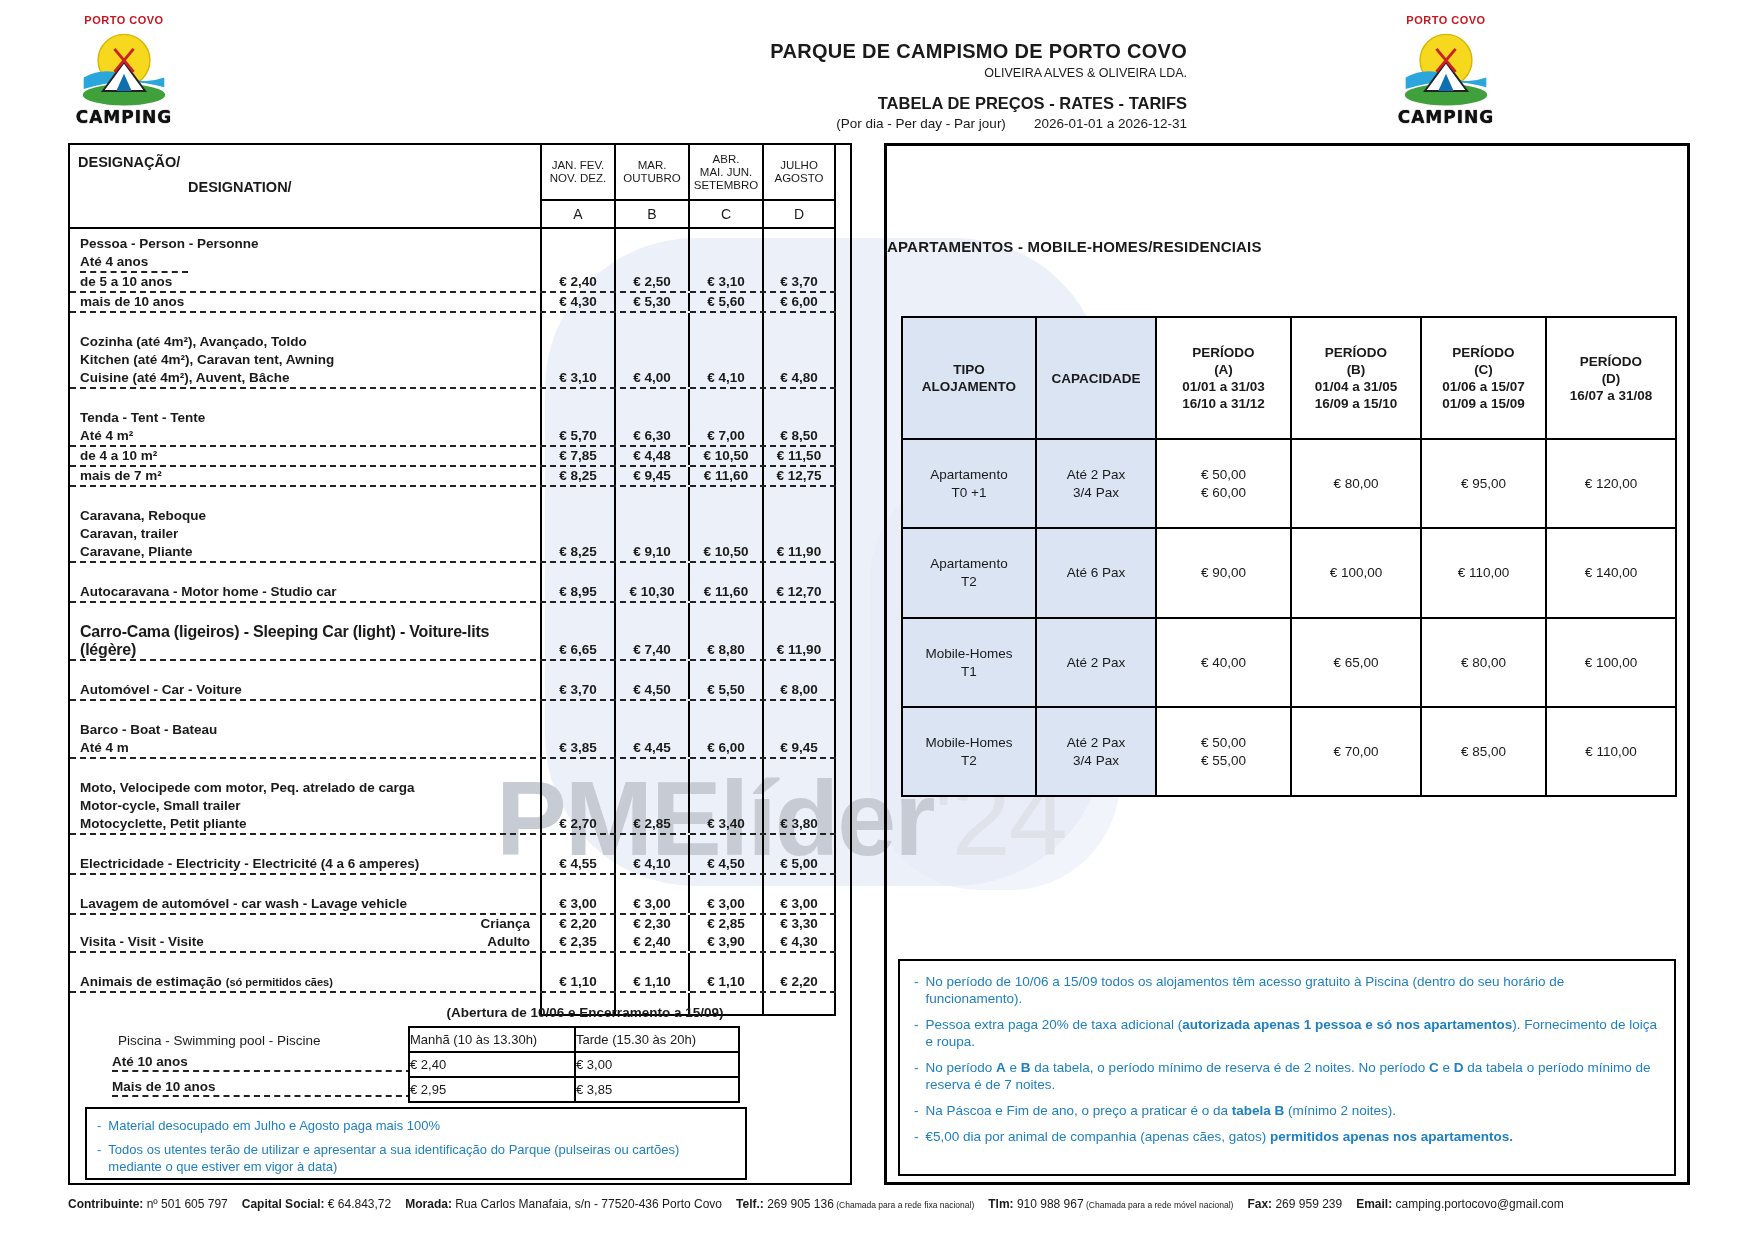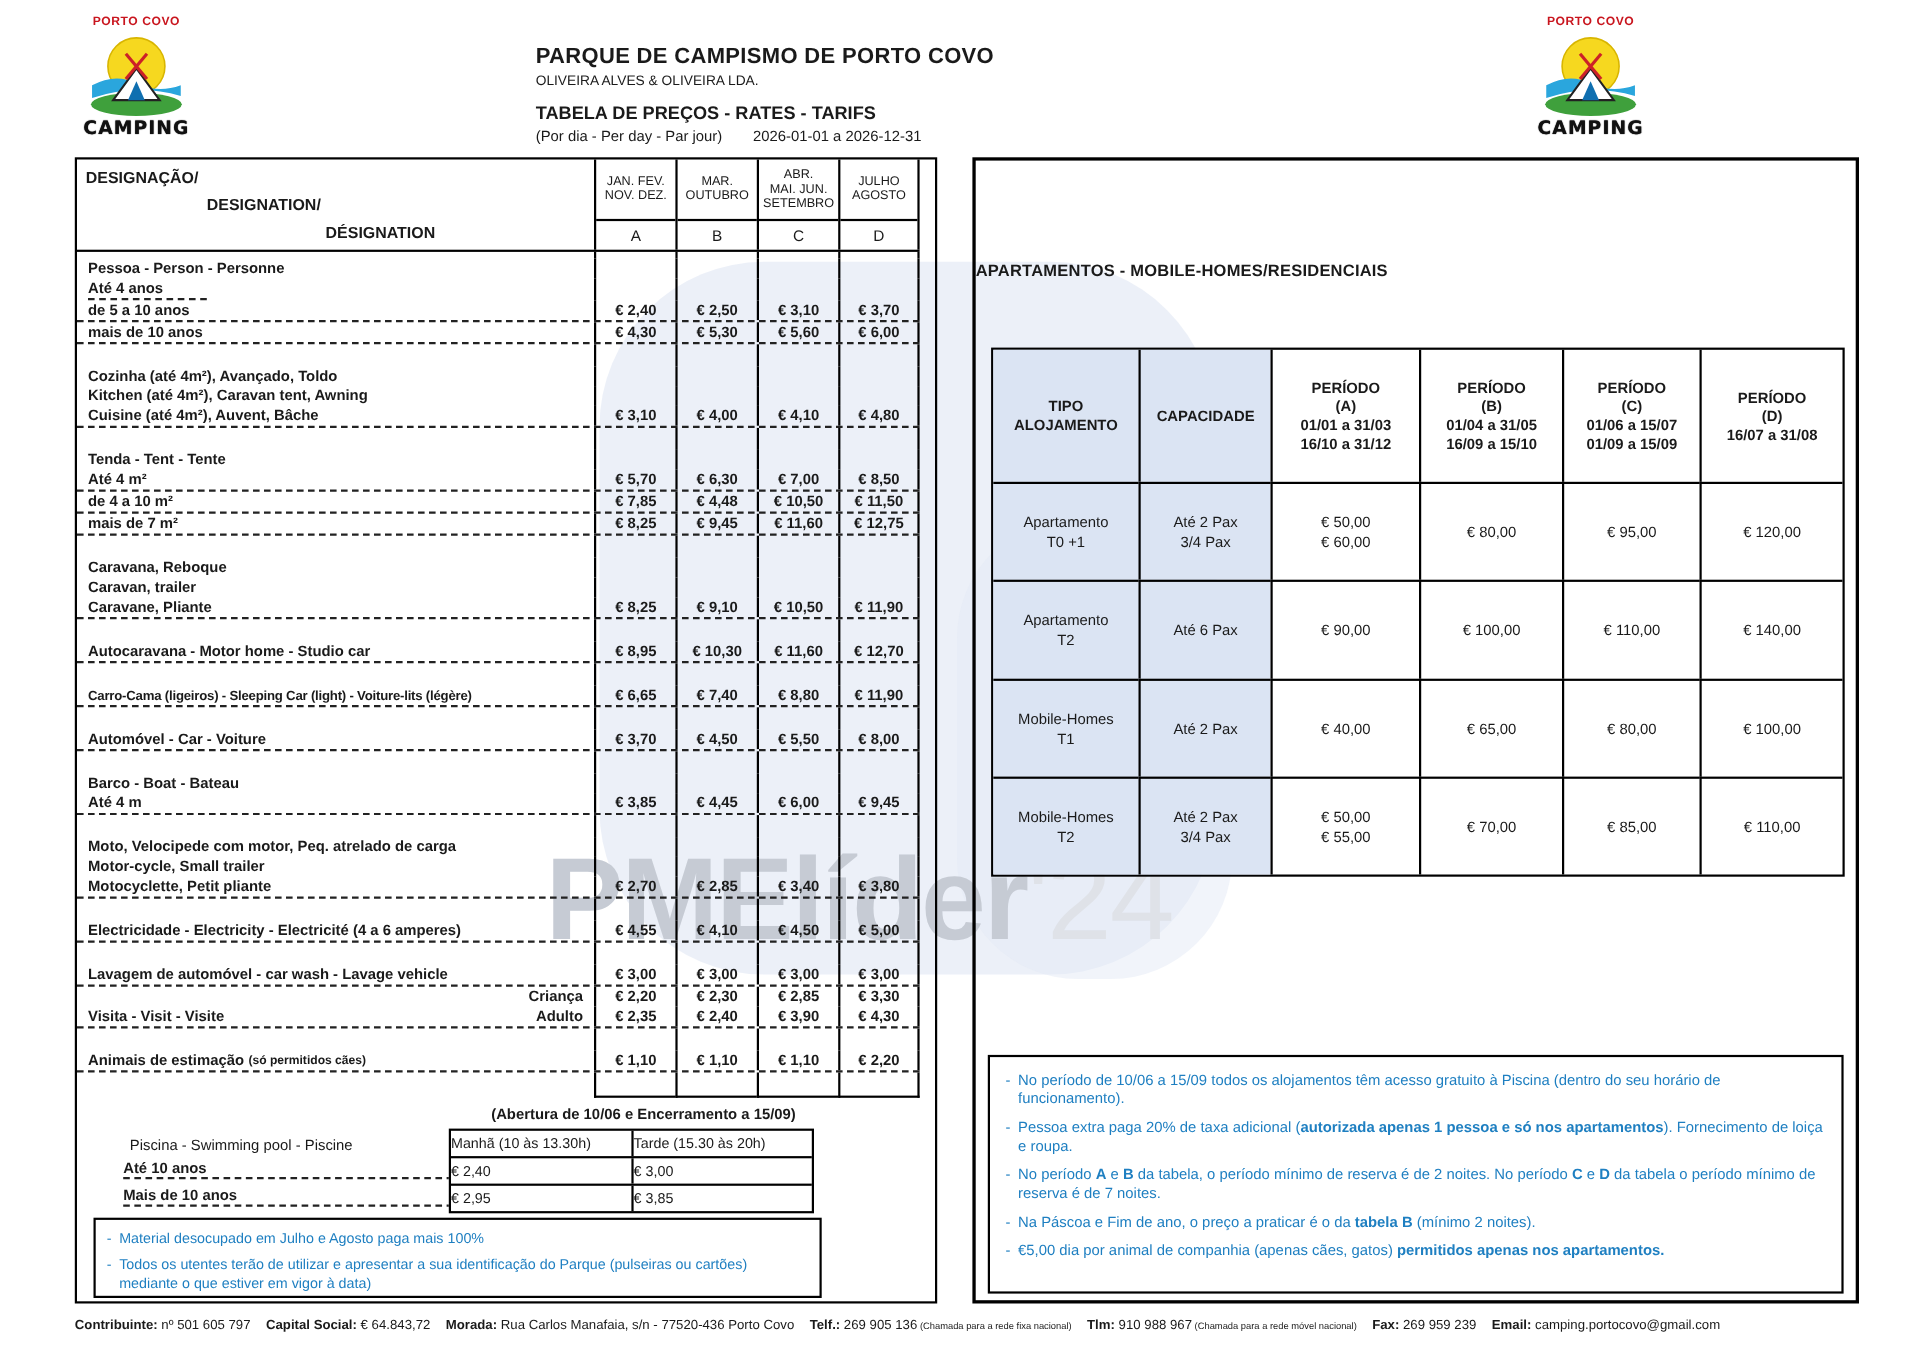--- a/index.html
+++ b/index.html
@@ -16,21 +16,21 @@
 
   
   .logo{position:absolute;top:14px;width:100px;height:128px;z-index:2;display:flex;flex-direction:column;align-items:center;}
   .logo-left{left:74px;}
   .logo-right{left:1396px;}
   .logo-top{color:#c9151e;font-weight:bold;font-size:11px;letter-spacing:.5px;white-space:nowrap;}
   .logo-bottom{color:#111;font-weight:bold;font-size:17px;letter-spacing:1px;margin-top:-3px;
                text-shadow:0 0 1px #000;font-family:"DejaVu Sans",sans-serif;}
 
   
-  .doc-header{position:absolute;left:487px;top:40px;width:700px;text-align:left;z-index:1;}
+  .doc-header{position:absolute;left:487px;top:40px;width:700px;text-align:right;z-index:1;}
   .park-name{font-size:20px;font-weight:bold;letter-spacing:.3px;}
   .company{font-size:12.5px;margin-top:3px;}
   .price-title{font-size:16.5px;font-weight:bold;margin-top:14px;}
   .subtitle{font-size:13.5px;margin-top:3px;}
   .validity{margin-left:28px;}
 
   
   .left-panel{position:absolute;left:68px;top:143px;width:784px;height:1042px;border:2px solid #000;
               box-sizing:border-box;z-index:1;}
   .ct-header{display:flex;width:766px;height:84px;border-bottom:2px solid #000;box-sizing:border-box;}
@@ -43,21 +43,21 @@
            font-size:11.5px;line-height:13px;text-align:center;}
   .pletter{height:26px;border-top:2px solid #000;display:flex;align-items:center;justify-content:center;font-size:14px;}
 
   #camp-rows{width:766px;}
   .crow{display:flex;align-items:flex-end;box-sizing:border-box;}
   .crow.dashed{border-bottom:2px dashed #222;}
   .crow.spacer{height:20px;}
   .clabel{width:470px;box-sizing:border-box;padding-left:10px;padding-right:4px;font-weight:bold;
           font-size:13.5px;line-height:18px;display:flex;align-items:flex-end;}
   .clabel.ind{}
-  .clabel.cond{font-size:12px;letter-spacing:-0.2px;line-height:18px;}
+  .clabel.cond{font-size:16px;letter-spacing:-0.2px;line-height:18px;}
   .rlab{margin-left:auto;padding-right:6px;font-weight:bold;}
   .shortdash{border-bottom:2px dashed #222;display:inline-block;min-width:108px;}
   .smalltxt{font-size:11px;padding-left:4px;line-height:18px;}
   .cval{width:74px;box-sizing:border-box;border-left:2px solid #000;text-align:center;font-weight:bold;
         font-size:13.5px;line-height:18px;align-self:stretch;display:flex;align-items:flex-end;justify-content:center;}
   .cval.last{border-right:2px solid #000;}
   .crow.colend .cval{border-bottom:2px solid #000;}
 
   .pool-opening{position:absolute;left:300px;top:860px;width:430px;text-align:center;font-weight:bold;font-size:13.5px;}
   .pool-title{position:absolute;left:12px;top:888px;font-weight:normal;font-size:13.5px;padding-left:36px;}
@@ -142,21 +142,20 @@
     <div class="company">OLIVEIRA ALVES &amp; OLIVEIRA LDA.</div>
     <div class="price-title">TABELA DE PREÇOS - RATES - TARIFS</div>
     <div class="subtitle"><span>(Por dia - Per day - Par jour)</span><span class="validity">2026-01-01 a 2026-12-31</span></div>
   </div>
 
   <div class="left-panel">
     <div class="ct-header">
       <div class="ct-designation">
         <div class="d1">DESIGNAÇÃO/</div>
         <div class="d2">DESIGNATION/</div>
-        <div class="d3">DÉSIGNATION</div>
       </div>
       <div id="period-cols" style="display:flex;">
           <div class="pcol">
             <div class="pmonths">
               <div>JAN. FEV.</div>
               <div>NOV. DEZ.</div>
             </div>
             <div class="pletter">A</div>
           </div>
           <div class="pcol">

